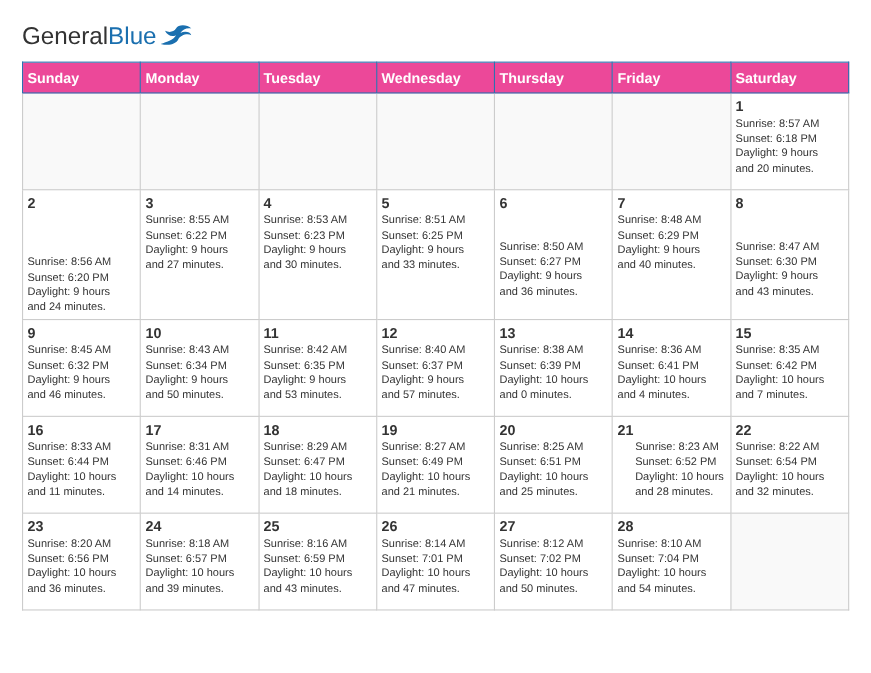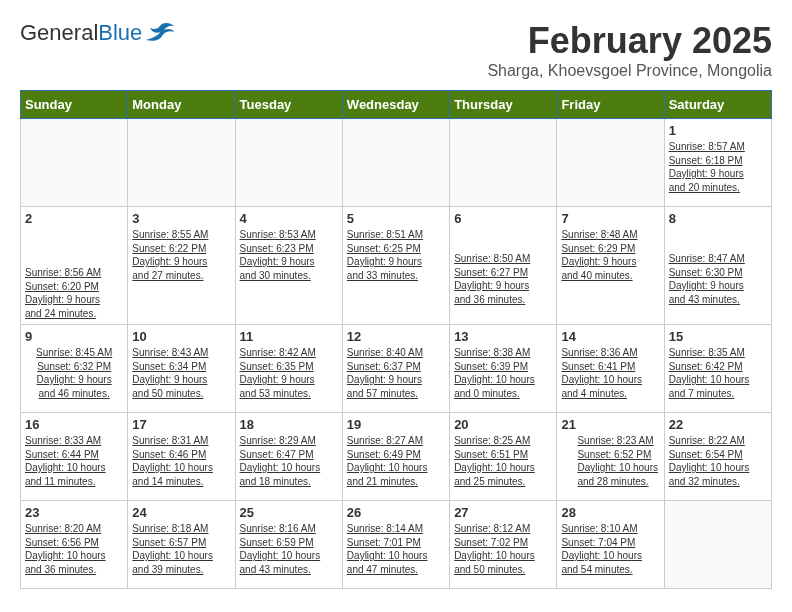--- a/index.html
+++ b/index.html
@@ -32,21 +32,21 @@
     .location {
       font-size: 16px;
       color: #555;
     }
     .calendar {
       width: 100%;
       border-collapse: collapse;
       table-layout: fixed;
     }
     .calendar th {
-      background-color: #4d7c0f;
+      background-color: #ec4899;
       color: white;
       font-size: 13px;
       font-weight: bold;
       padding: 6px 4px;
       text-align: left;
       border: 1px solid #2c70b0;
     }
     .calendar td {
       border: 1px solid #ccc;
       vertical-align: top;
@@ -61,41 +61,36 @@
     }
     .day-num {
       font-size: 13px;
       font-weight: bold;
       margin-bottom: 2px;
     }
     .day-info {
       font-size: 10px;
       color: #333;
       line-height: 1.35;
-      text-decoration: underline;
     }
   </style>
 </head>
 <body>
 
 <div class="header-area">
   <div class="logo">
     <div style="display:flex;align-items:center;gap:4px;">
       <span style="font-size:22px;font-weight:normal;color:#333;">
         General<span style="color:#1a6faf;">Blue</span>
       </span>
       <svg width="28" height="22" viewBox="0 0 28 22">
         <path d="M14 4 C16 0, 24 0, 28 4 C24 3, 20 5, 18 8 C22 6, 27 7, 28 10 C24 8, 18 10, 16 14 C14 18, 8 20, 0 18 C6 16, 12 14, 14 10 C10 12, 6 10, 4 6 C8 8, 12 7, 14 4Z" fill="#1a6faf"></path>
       </svg>
     </div>
   </div>
-  <div class="title-area">
-    <div class="month-year">February 2025</div>
-    <div class="location">Sharga, Khoevsgoel Province, Mongolia</div>
-  </div>
 </div>
 
 <table class="calendar">
   <thead>
     <tr>
     <th>Sunday</th>
         <th>Monday</th>
         <th>Tuesday</th>
         <th>Wednesday</th>
         <th>Thursday</th>
@@ -166,21 +161,21 @@
           <div class="day-num">8</div>
           <div class="day-info" style="white-space: pre-line; margin-top: 26px;">Sunrise: 8:47 AM
 Sunset: 6:30 PM
 Daylight: 9 hours
 and 43 minutes.</div>
         </td>
       </tr>
       <tr>
         <td>
           <div class="day-num">9</div>
-          <div class="day-info" style="white-space: pre-line; text-align: center;">Sunrise: 8:45 AM
+          <div class="day-info" style="white-space: pre-line;">Sunrise: 8:45 AM
 Sunset: 6:32 PM
 Daylight: 9 hours
 and 46 minutes.</div>
         </td>
         <td>
           <div class="day-num">10</div>
           <div class="day-info" style="white-space: pre-line;">Sunrise: 8:43 AM
 Sunset: 6:34 PM
 Daylight: 9 hours
 and 50 minutes.</div>

